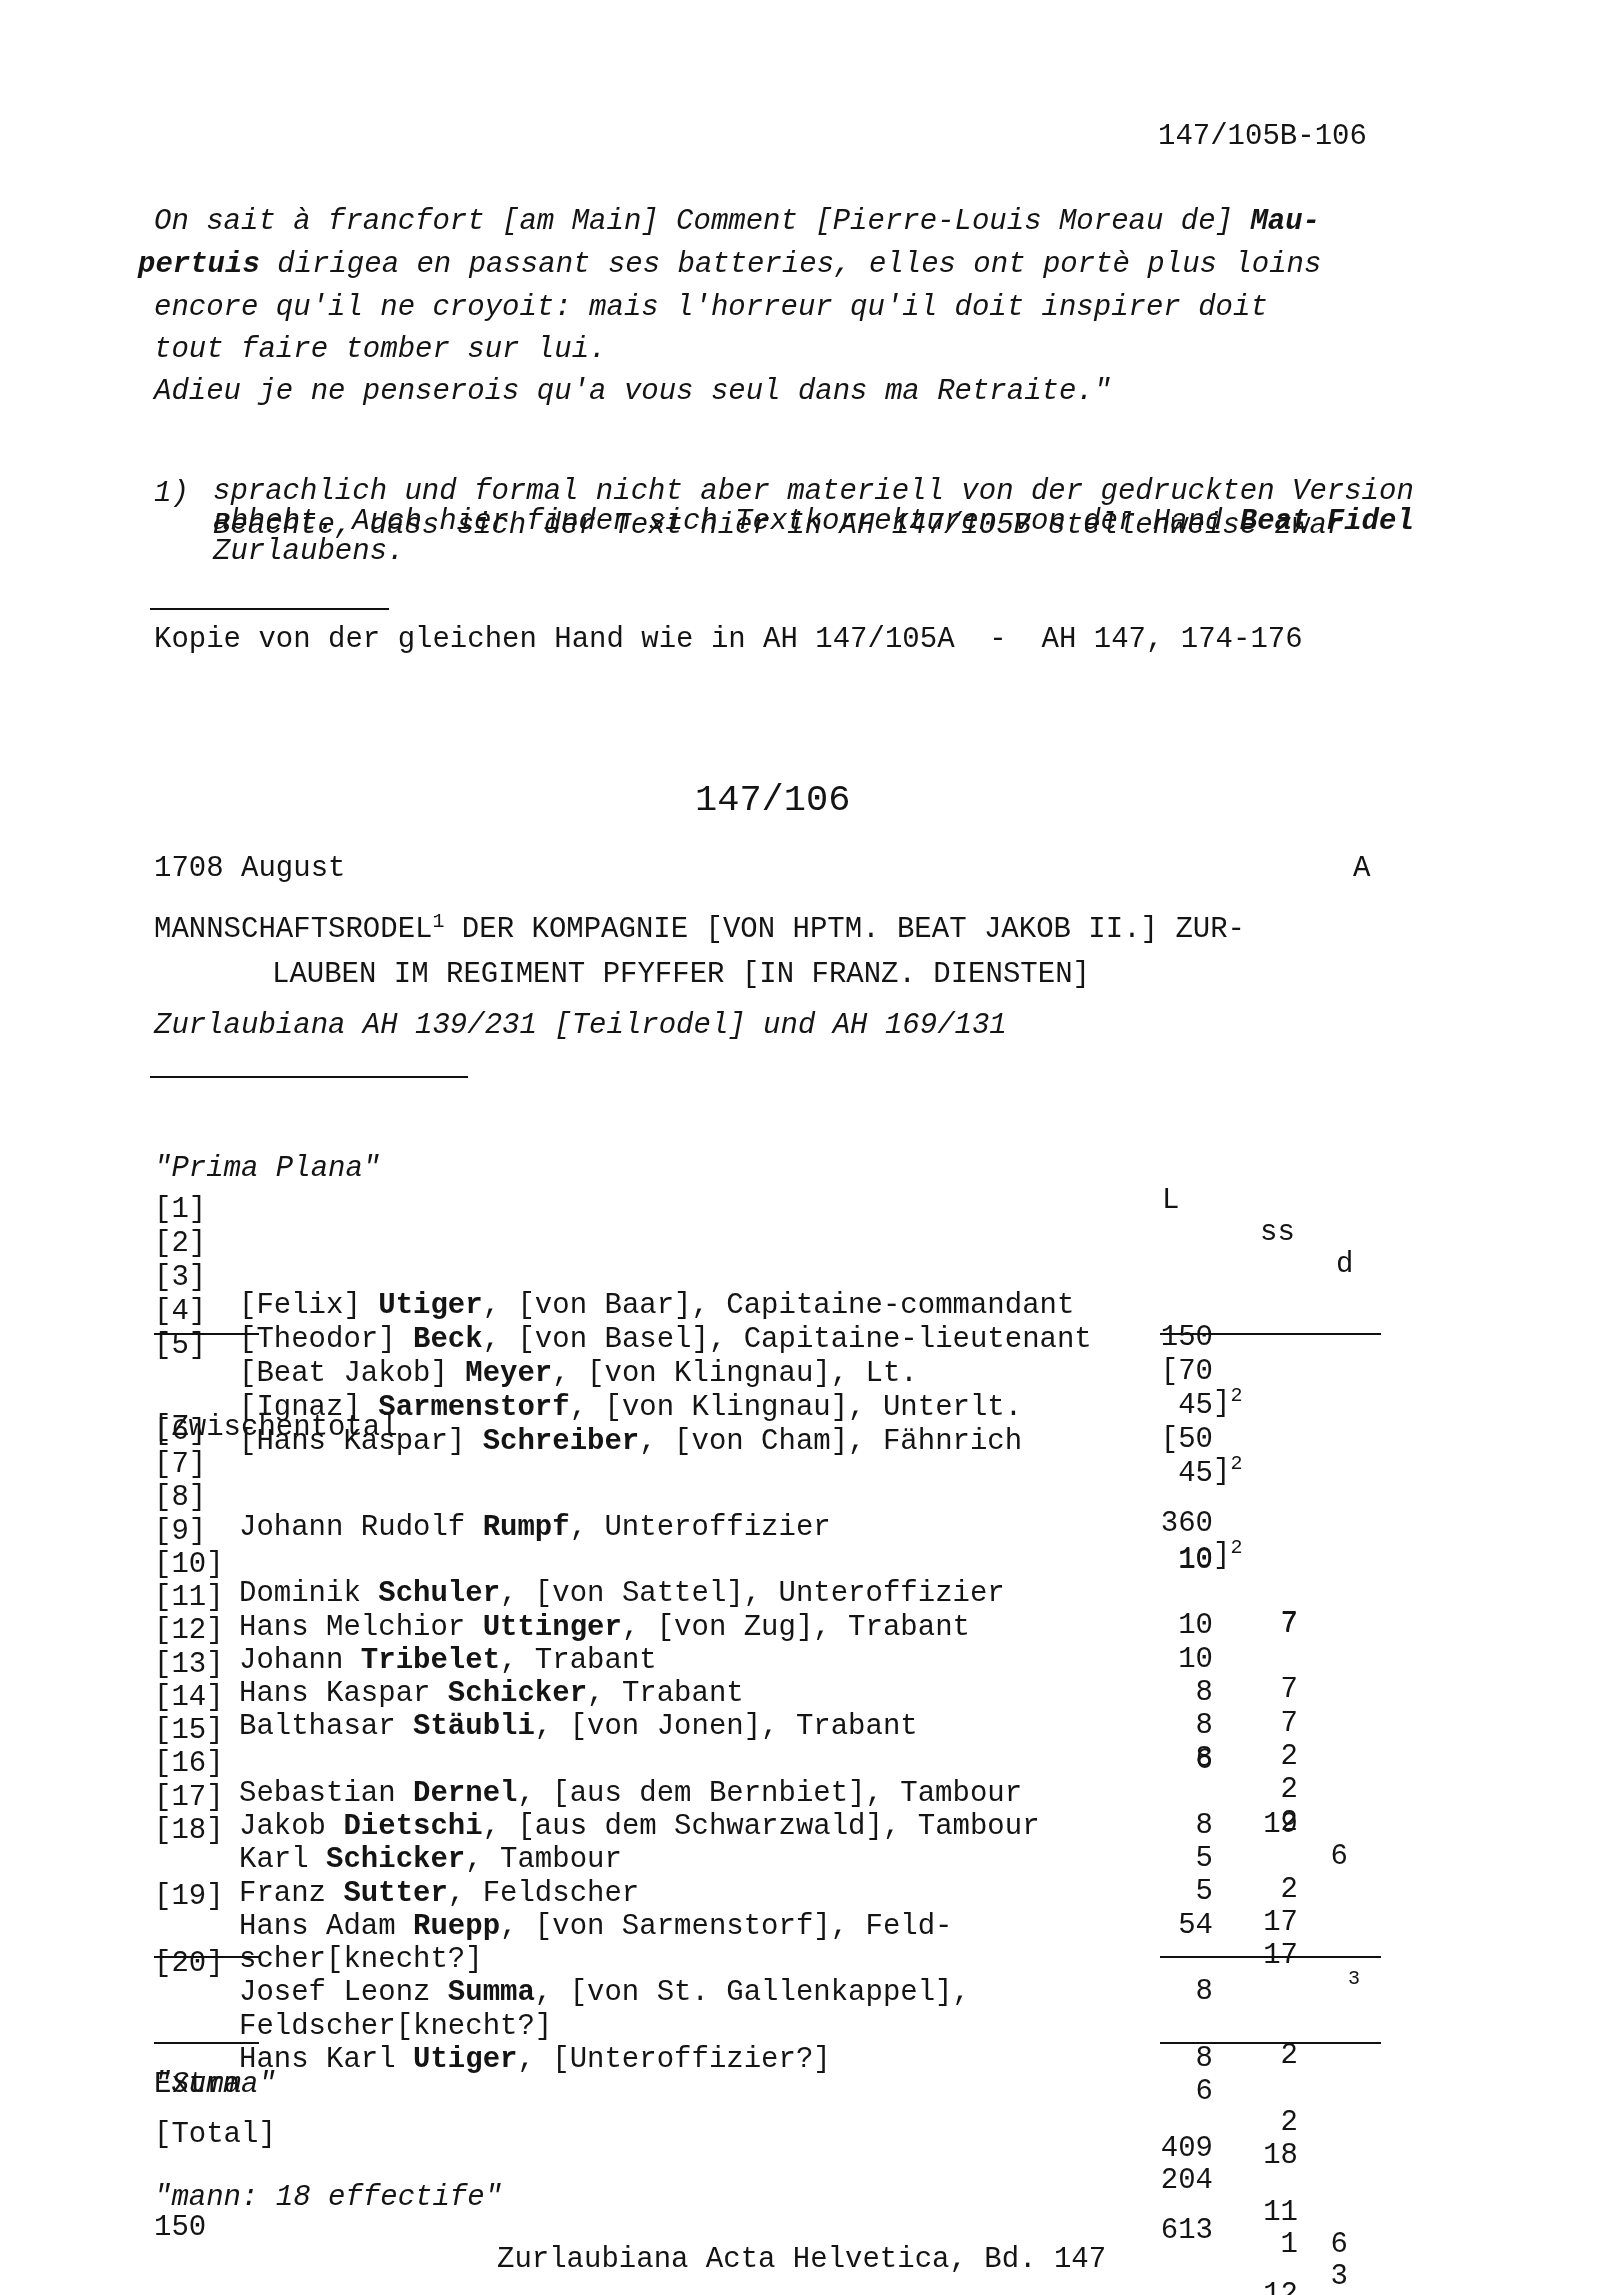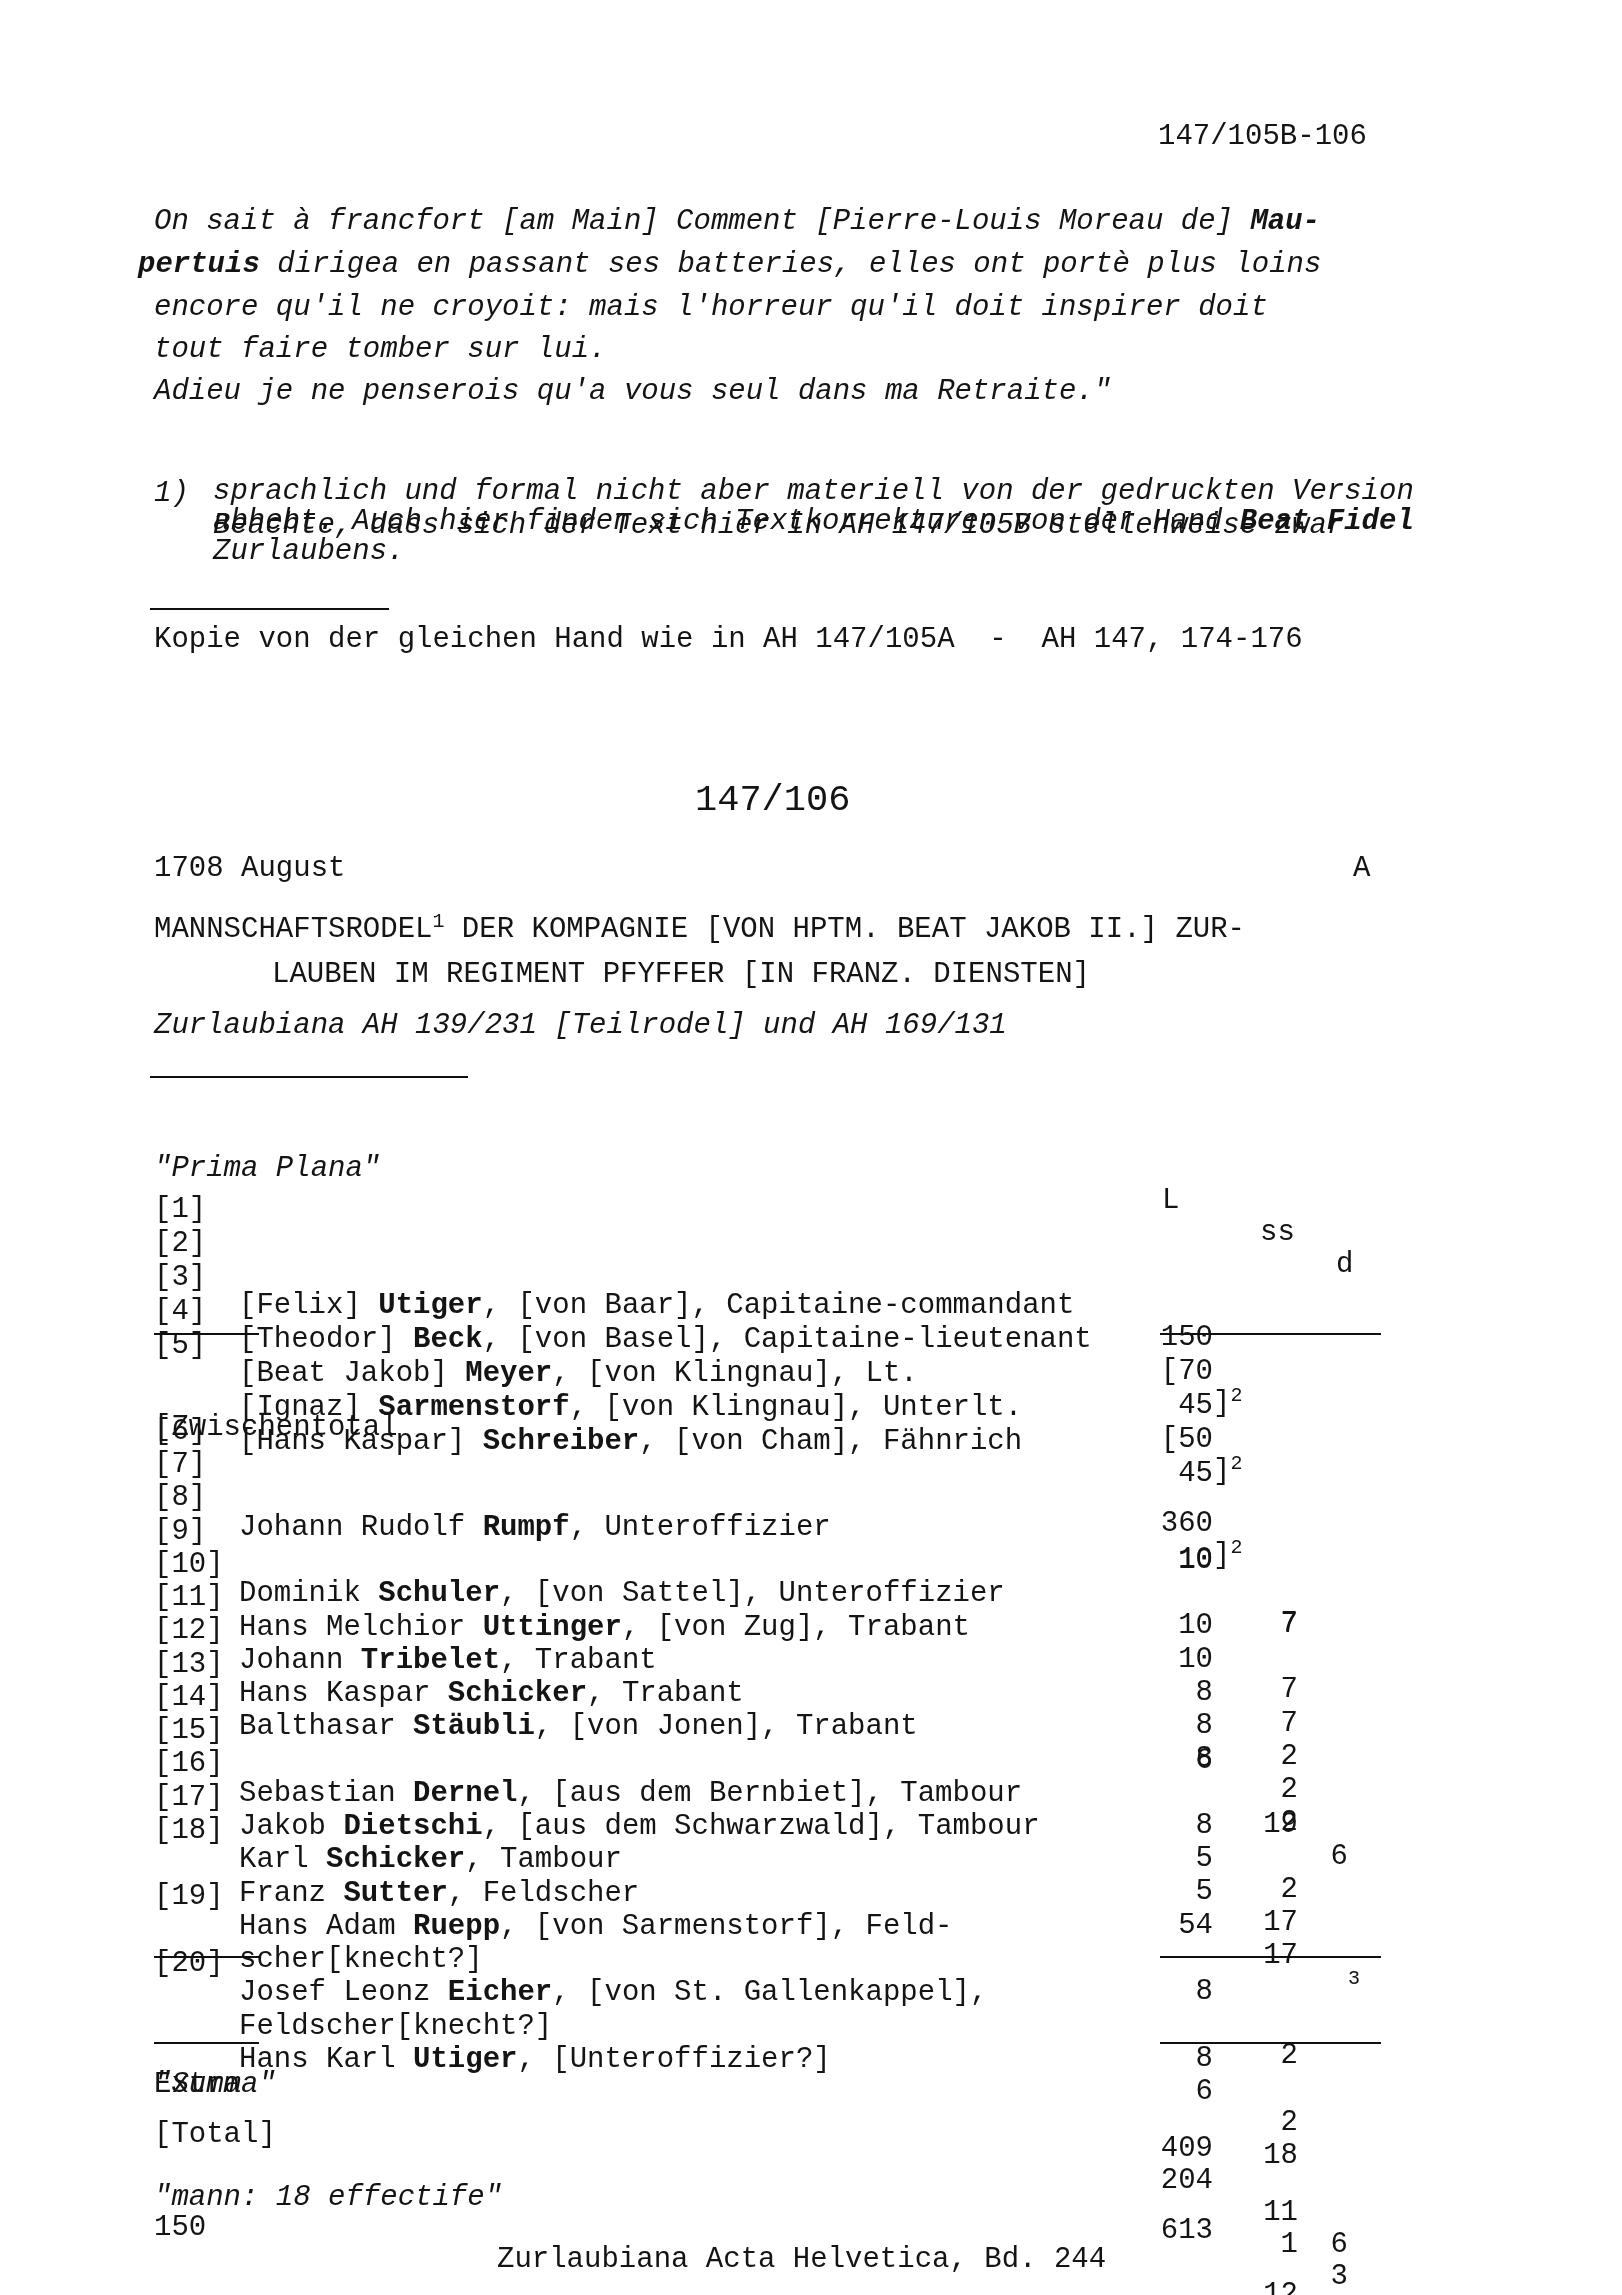--- a/index.html
+++ b/index.html
@@ -328,21 +328,21 @@
     <span class="s-ltail"><span></span><span class="sup"></span></span>
     <span class="s-ss">2</span>
     <span class="s-d"></span>
     <span class="s-dtail sup"></span>
   </div>
 
   <div class="ln" style="top: 1849px;">
     <span class="s-num">[19]</span>
     <span class="s-label"></span>
     <span class="s-label it"></span>
-    <span class="s-text"><span>Josef Leonz </span><b>Eicher</b><span>, [von St. Gallenkappel],</span><span></span></span>
+    <span class="s-text"><span>Josef Leonz </span><b>Summa</b><span>, [von St. Gallenkappel],</span><span></span></span>
     <span class="s-l"></span>
     <span class="s-ltail"><span></span><span class="sup"></span></span>
     <span class="s-ss"></span>
     <span class="s-d"></span>
     <span class="s-dtail sup"></span>
   </div>
 
   <div class="ln" style="top: 1883px;">
     <span class="s-num"></span>
     <span class="s-label"></span>
@@ -418,17 +418,17 @@
 
   <div class="rule" style="top:1333px;left:154px;width:105px;"></div>
   <div class="rule" style="top:1333px;left:1160px;width:221px;"></div>
   <div class="rule" style="top:1956px;left:154px;width:105px;"></div>
   <div class="rule" style="top:1956px;left:1160px;width:221px;"></div>
   <div class="rule" style="top:2042px;left:154px;width:105px;"></div>
   <div class="rule" style="top:2042px;left:1160px;width:221px;"></div>
 
   <div class="ln pos-footer">
     <span class="footer-num">150</span>
-    <span class="footer-imprint">Zurlaubiana Acta Helvetica, Bd. 244</span>
+    <span class="footer-imprint">Zurlaubiana Acta Helvetica, Bd. 147</span>
   </div>
 
 </div>
 
 
 </body></html>

